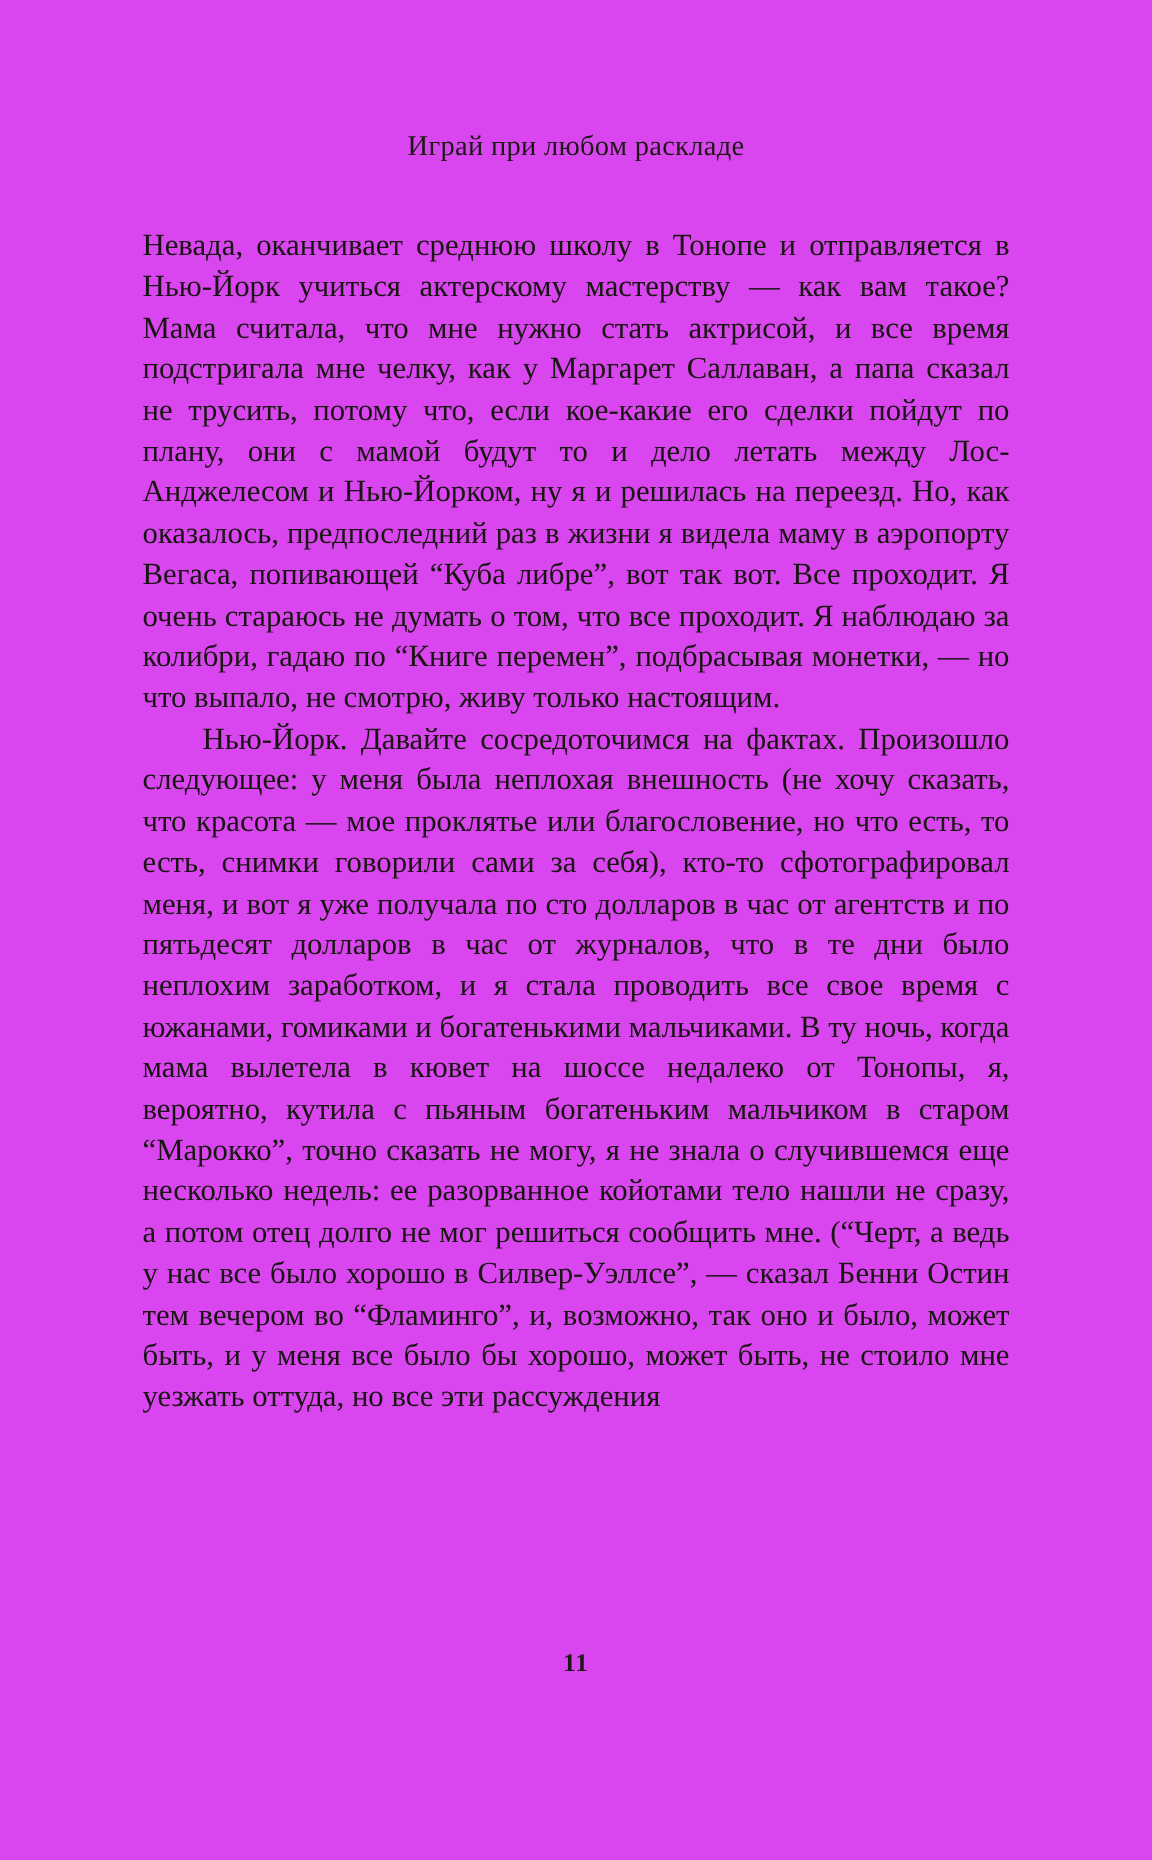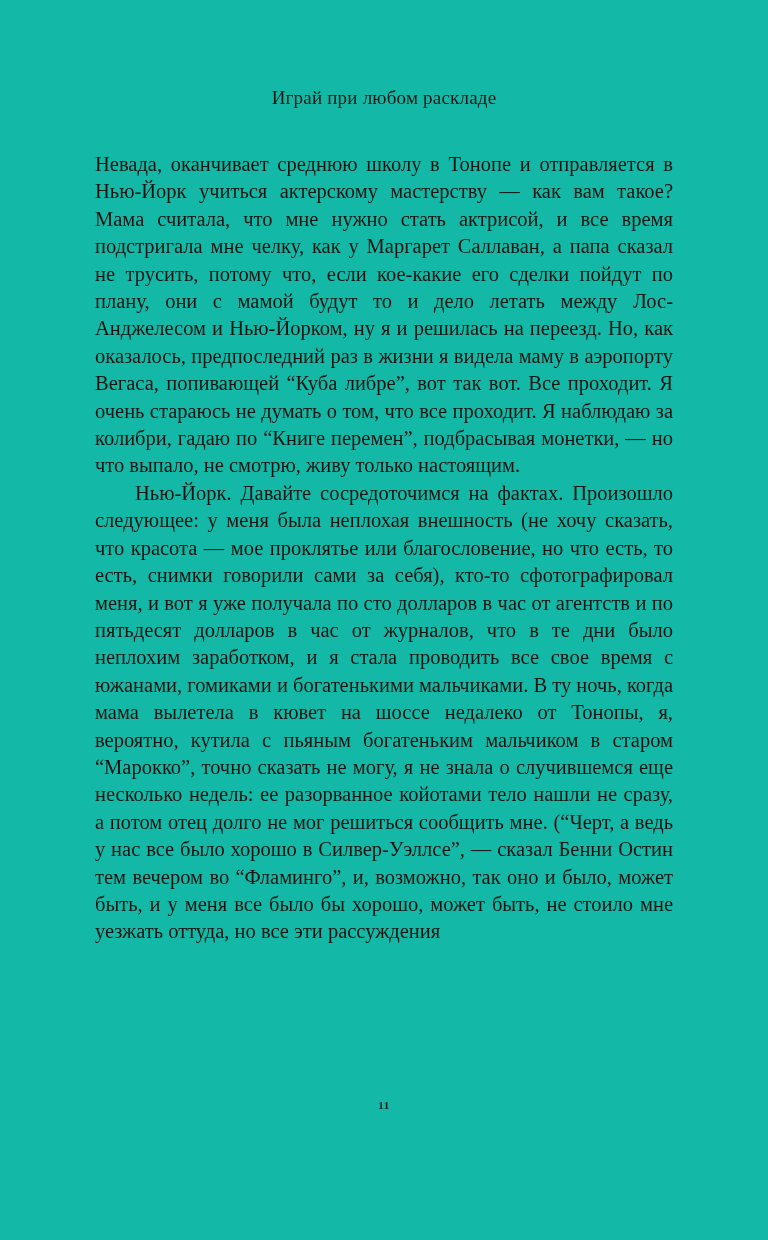--- a/index.html
+++ b/index.html
@@ -4,21 +4,21 @@
   <style>
     html, body {
       margin: 0;
       padding: 0;
       background: #ffffff;
     }
     .page {
       position: relative;
       width: 768px;
       height: 1240px;
-      background: #14b8a6;
+      background: #d946ef;
       color: #181512;
       font-family: "Liberation Serif", "DejaVu Serif", serif;
       overflow: hidden;
     }
     .running-head {
       position: absolute;
       top: 87px;
       left: 0;
       width: 100%;
       text-align: center;
@@ -45,21 +45,21 @@
     }
     .text-block p.indented {
       text-indent: 40px;
     }
     .page-number {
       position: absolute;
       top: 1099px;
       left: 0;
       width: 100%;
       text-align: center;
-      font-size: 11px;
+      font-size: 17px;
       font-weight: bold;
       letter-spacing: 0.6px;
       color: #1c1916;
     }
   </style>
 </head>
 <body>
 
 <div class="page">
 

